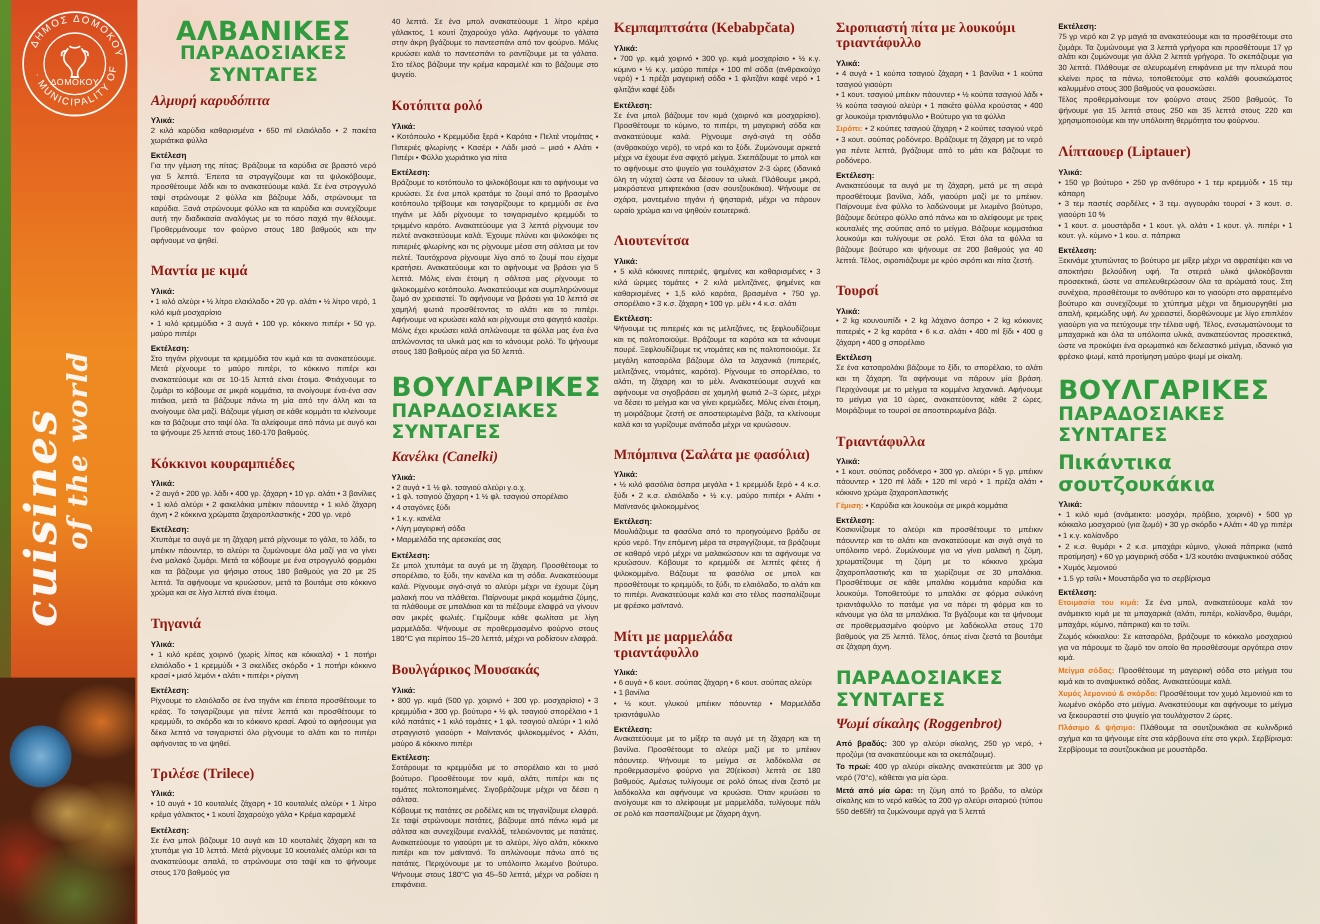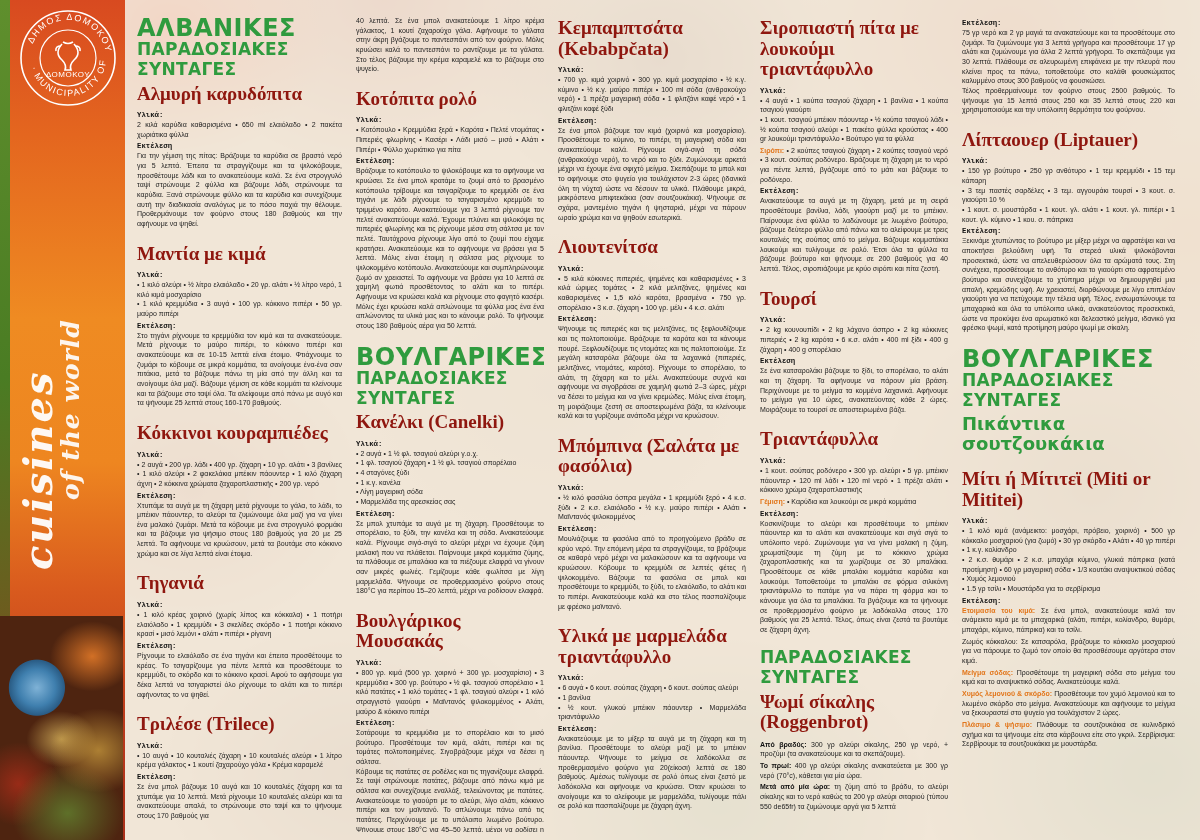--- a/index.html
+++ b/index.html
@@ -37,32 +37,32 @@
       radial-gradient(70px 60px at 80% 60%, rgba(196,150,60,.8), transparent 70%),
       radial-gradient(80px 70px at 55% 88%, rgba(96,120,44,.9), transparent 70%),
       radial-gradient(60px 60px at 15% 75%, rgba(160,44,24,.9), transparent 70%),
       radial-gradient(50px 40px at 50% 55%, rgba(214,178,92,.8), transparent 70%);}
   .content{position:absolute;left:125px;top:0;width:1075px;height:840px;
     background:rgba(249,245,237,.8);box-sizing:border-box;
     padding:16px 10px 8px 12px;display:flex;gap:14px;}
   .col{flex:0 0 auto;overflow:hidden;height:100%;}
   .col-0{width:205px;}.col-1{width:188px;}.col-2{width:188px;}.col-3{width:188px;}.col-4{width:213px;}
   .block-country{margin:14px 0 4px;}
-  .col .block-country:first-child{margin-top:0;}
+  .col .block-country:first-child{margin-top:0;text-align:center;}
   .country-line1{font-family:"DejaVu Sans",sans-serif;font-weight:bold;color:#2f9b3e;
     font-size:24px;line-height:1.02;letter-spacing:.5px;}
   .country-line2{font-family:"DejaVu Sans",sans-serif;font-weight:bold;color:#2f9b3e;
     font-size:17px;line-height:1.15;letter-spacing:.3px;}
   .green-sub{font-family:"DejaVu Sans",sans-serif;font-weight:bold;color:#2f9b3e;
     font-size:18px;line-height:1.1;margin:2px 0 2px;}
   .block-recipe{font-family:"Liberation Serif",serif;font-weight:bold;color:#8f170f;
-    font-size:19px;line-height:1.08;margin:15px 0 7px;}
+    font-size:13px;line-height:1.08;margin:15px 0 7px;}
   .col .block-recipe:first-child{margin-top:2px;}
-  .block-country + .block-recipe{margin-top:3px;}
-  .block-label{font-size:7.3px;font-weight:bold;color:#111;margin:3px 0 1px;font-family:Liberation Mono, monospace;}
+  .block-country + .block-recipe{margin-top:3px;font-style:italic;}
+  .block-label{font-size:7.3px;font-weight:bold;color:#111;margin:3px 0 1px;}
   .block-text{font-size:7px;line-height:1.38;color:#222;margin:0 0 2px;
     white-space:pre-line;text-align:justify;}
   .run-accent{color:#e2761b;font-weight:bold;}
   .run-strong{color:#111;font-weight:bold;}
   .ring-text{fill:#fff;font-family:"Liberation Sans",sans-serif;font-size:9px;letter-spacing:1.5px;}
   .center-label{fill:#fff;font-family:"Liberation Sans",sans-serif;font-size:8px;letter-spacing:.5px;}
 </style>
 </head>
 <body>
 
@@ -169,21 +169,21 @@
         <h3 class="block-recipe">Λιουτενίτσα</h3>
         <div class="block-label">Υλικά:</div>
         <p class="block-text">• 5 κιλά κόκκινες πιπεριές, ψημένες και καθαρισμένες • 3 κιλά ώριμες τομάτες • 2 κιλά μελιτζάνες, ψημένες και καθαρισμένες • 1,5 κιλό καρότα, βρασμένα • 750 γρ. σπορέλαιο • 3 κ.σ. ζάχαρη • 100 γρ. μέλι • 4 κ.σ. αλάτι</p>
         <div class="block-label">Εκτέλεση:</div>
         <p class="block-text">Ψήνουμε τις πιπεριές και τις μελιτζάνες, τις ξεφλουδίζουμε και τις πολτοποιούμε. Βράζουμε τα καρότα και τα κάνουμε πουρέ. Ξεφλουδίζουμε τις ντομάτες και τις πολτοποιούμε. Σε μεγάλη κατσαρόλα βάζουμε όλα τα λαχανικά (πιπεριές, μελιτζάνες, ντομάτες, καρότα). Ρίχνουμε το σπορέλαιο, το αλάτι, τη ζάχαρη και το μέλι. Ανακατεύουμε συχνά και αφήνουμε να σιγοβράσει σε χαμηλή φωτιά 2–3 ώρες, μέχρι να δέσει το μείγμα και να γίνει κρεμώδες. Μόλις είναι έτοιμη, τη μοιράζουμε ζεστή σε αποστειρωμένα βάζα, τα κλείνουμε καλά και τα γυρίζουμε ανάποδα μέχρι να κρυώσουν.</p>
         <h3 class="block-recipe">Μπόμπινα (Σαλάτα με φασόλια)</h3>
         <div class="block-label">Υλικά:</div>
         <p class="block-text">• ½ κιλό φασόλια όσπρα μεγάλα • 1 κρεμμύδι ξερό • 4 κ.σ. ξύδι • 2 κ.σ. ελαιόλαδο • ½ κ.γ. μαύρο πιπέρι • Αλάτι • Μαϊντανός ψιλοκομμένος</p>
         <div class="block-label">Εκτέλεση:</div>
         <p class="block-text">Μουλιάζουμε τα φασόλια από το προηγούμενο βράδυ σε κρύο νερό. Την επόμενη μέρα τα στραγγίζουμε, τα βράζουμε σε καθαρό νερό μέχρι να μαλακώσουν και τα αφήνουμε να κρυώσουν. Κόβουμε το κρεμμύδι σε λεπτές φέτες ή ψιλοκομμένο. Βάζουμε τα φασόλια σε μπολ και προσθέτουμε το κρεμμύδι, το ξύδι, το ελαιόλαδο, το αλάτι και το πιπέρι. Ανακατεύουμε καλά και στο τέλος πασπαλίζουμε με φρέσκο μαϊντανό.</p>
-        <h3 class="block-recipe">Υλικά με μαρμελάδα τριαντάφυλλο</h3>
+        <h3 class="block-recipe">Μίτι με μαρμελάδα τριαντάφυλλο</h3>
         <div class="block-label">Υλικά:</div>
         <p class="block-text">• 6 αυγά • 6 κουτ. σούπας ζάχαρη • 6 κουτ. σούπας αλεύρι
 • 1 βανίλια
 • ½ κουτ. γλυκού μπέικιν πάουντερ • Μαρμελάδα τριαντάφυλλο</p>
         <div class="block-label">Εκτέλεση:</div>
         <p class="block-text">Ανακατεύουμε με το μίξερ τα αυγά με τη ζάχαρη και τη βανίλια. Προσθέτουμε το αλεύρι μαζί με το μπέικιν πάουντερ. Ψήνουμε το μείγμα σε λαδόκολλα σε προθερμασμένο φούρνο για 20(είκοσι) λεπτά σε 180 βαθμούς. Αμέσως τυλίγουμε σε ρολό όπως είναι ζεστό με λαδόκολλα και αφήνουμε να κρυώσει. Όταν κρυώσει το ανοίγουμε και το αλείφουμε με μαρμελάδα, τυλίγουμε πάλι σε ρολό και πασπαλίζουμε με ζάχαρη άχνη.</p>
       </div>
       <div class="col col-3">
         <h3 class="block-recipe">Σιροπιαστή πίτα με λουκούμι τριαντάφυλλο</h3>
         <div class="block-label">Υλικά:</div>
@@ -220,21 +220,20 @@
         <p class="block-text">• 150 γρ βούτυρο • 250 γρ ανθότυρο • 1 τεμ κρεμμύδι • 15 τεμ κάπαρη
 • 3 τεμ παστές σαρδέλες • 3 τεμ. αγγουράκι τουρσί • 3 κουτ. σ. γιαούρτι 10 %
 • 1 κουτ. σ. μουστάρδα • 1 κουτ. γλ. αλάτι • 1 κουτ. γλ. πιπέρι • 1 κουτ. γλ. κύμινο • 1 κου. σ. πάπρικα</p>
         <div class="block-label">Εκτέλεση:</div>
         <p class="block-text">Ξεκινάμε χτυπώντας το βούτυρο με μίξερ μέχρι να αφρατέψει και να αποκτήσει βελούδινη υφή. Τα στερεά υλικά ψιλοκόβονται προσεκτικά, ώστε να απελευθερώσουν όλα τα αρώματά τους. Στη συνέχεια, προσθέτουμε το ανθότυρο και το γιαούρτι στο αφρατεμένο βούτυρο και συνεχίζουμε το χτύπημα μέχρι να δημιουργηθεί μια απαλή, κρεμώδης υφή. Αν χρειαστεί, διορθώνουμε με λίγο επιπλέον γιαούρτι για να πετύχουμε την τέλεια υφή. Τέλος, ενσωματώνουμε τα μπαχαρικά και όλα τα υπόλοιπα υλικά, ανακατεύοντας προσεκτικά, ώστε να προκύψει ένα αρωματικό και δελεαστικό μείγμα, ιδανικό για φρέσκο ψωμί, κατά προτίμηση μαύρο ψωμί με σίκαλη.</p>
         <div class="block-country">
           <div class="country-line1">ΒΟΥΛΓΑΡΙΚΕΣ</div>
           <div class="country-line2">ΠΑΡΑΔΟΣΙΑΚΕΣ ΣΥΝΤΑΓΕΣ</div>
         </div>
         <div class="green-sub">Πικάντικα σουτζουκάκια</div>
-        <h3 class="block-recipe">Μίτι ή Μίτιτεϊ (Miti or Mititei)</h3>
         <div class="block-label">Υλικά:</div>
         <p class="block-text">• 1 κιλό κιμά (ανάμεικτο: μοσχάρι, πρόβειο, χοιρινό) • 500 γρ κόκκαλο μοσχαριού (για ζωμό) • 30 γρ σκόρδο • Αλάτι • 40 γρ πιπέρι • 1 κ.γ. κολίανδρο
 • 2 κ.σ. θυμάρι • 2 κ.σ. μπαχάρι κύμινο, γλυκιά πάπρικα (κατά προτίμηση) • 60 γρ μαγειρική σόδα • 1/3 κουτάκι αναψυκτικού σόδας • Χυμός λεμονιού
 • 1.5 γρ τσίλι • Μουστάρδα για το σερβίρισμα</p>
         <div class="block-label">Εκτέλεση:</div>
         <p class="block-text"><span class="run-accent">Ετοιμασία του κιμά:</span> Σε ένα μπολ, ανακατεύουμε καλά τον ανάμεικτο κιμά με τα μπαχαρικά (αλάτι, πιπέρι, κολίανδρο, θυμάρι, μπαχάρι, κύμινο, πάπρικα) και το τσίλι.</p>
         <p class="block-text">Ζωμός κόκκαλου: Σε κατσαρόλα, βράζουμε το κόκκαλο μοσχαριού για να πάρουμε το ζωμό τον οποίο θα προσθέσουμε αργότερα στον κιμά.</p>
         <p class="block-text"><span class="run-accent">Μείγμα σόδας:</span> Προσθέτουμε τη μαγειρική σόδα στο μείγμα του κιμά και το αναψυκτικό σόδας. Ανακατεύουμε καλά.</p>
         <p class="block-text"><span class="run-accent">Χυμός λεμονιού &amp; σκόρδο:</span> Προσθέτουμε τον χυμό λεμονιού και το λιωμένο σκόρδο στο μείγμα. Ανακατεύουμε και αφήνουμε το μείγμα να ξεκουραστεί στο ψυγείο για τουλάχιστον 2 ώρες.</p>
         <p class="block-text"><span class="run-accent">Πλάσιμο &amp; ψήσιμο:</span> Πλάθουμε τα σουτζουκάκια σε κυλινδρικό σχήμα και τα ψήνουμε είτε στα κάρβουνα είτε στο γκριλ. Σερβίρισμα: Σερβίρουμε τα σουτζουκάκια με μουστάρδα.</p>

